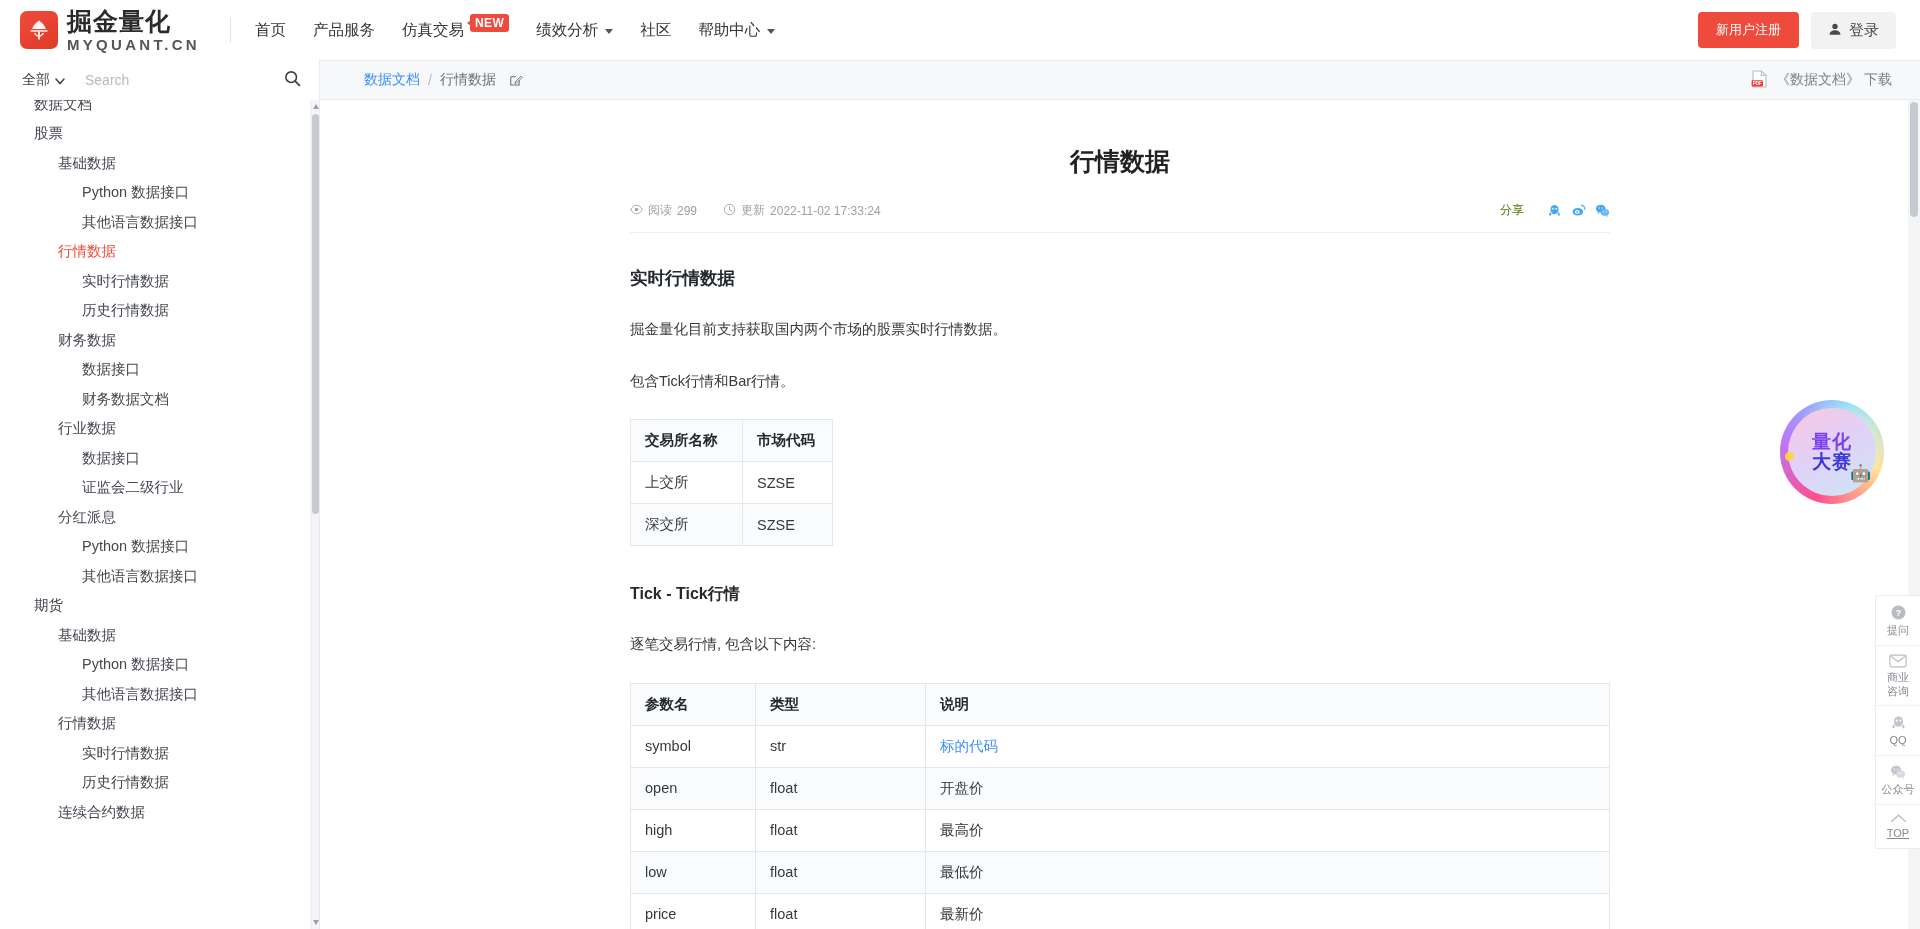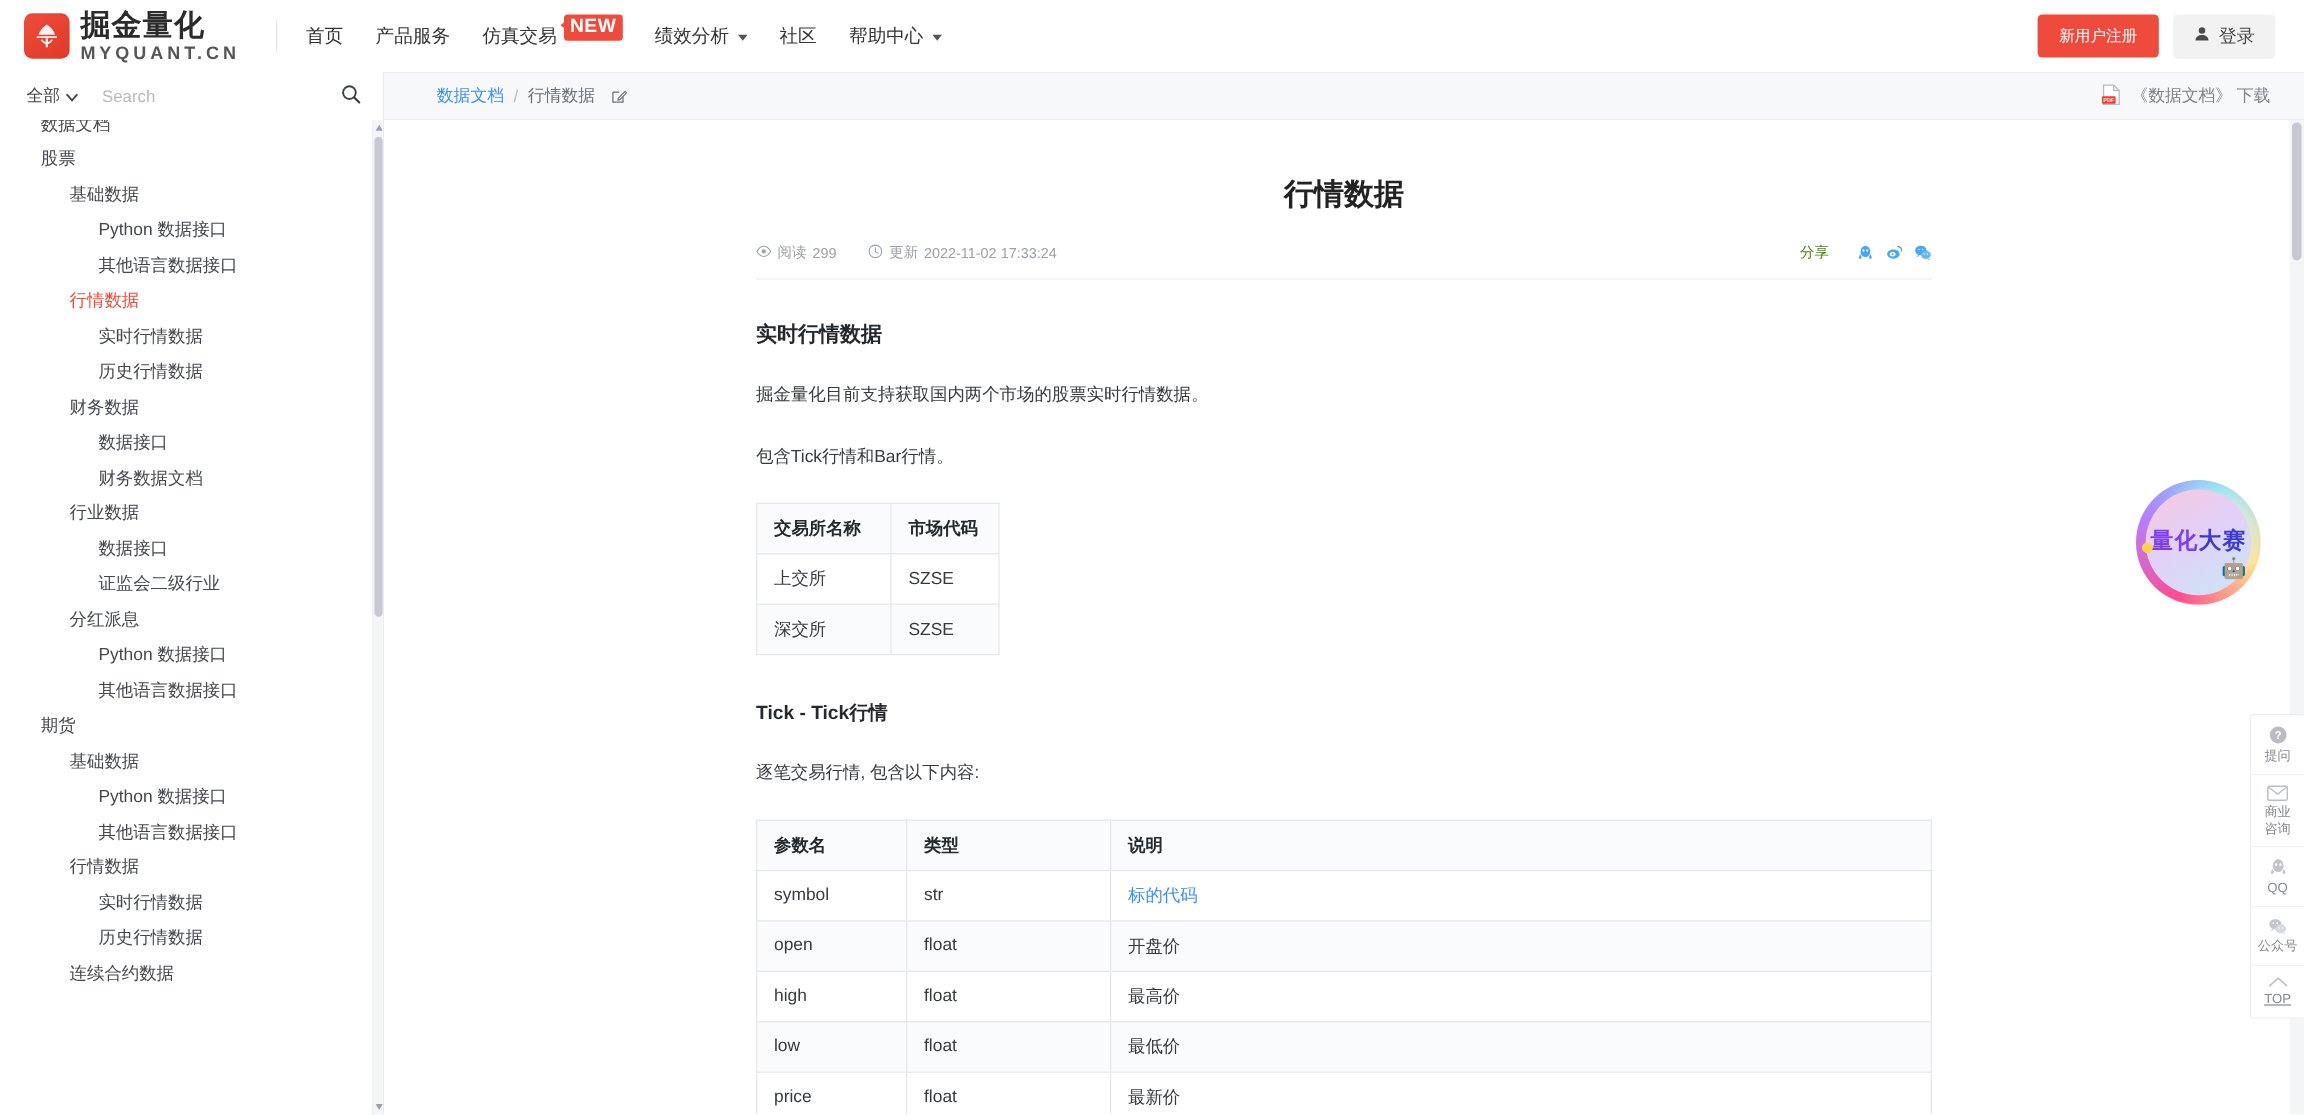--- a/index.html
+++ b/index.html
@@ -49,21 +49,21 @@
     position: relative; white-space: nowrap;
   }
   .caret {
     display: inline-block;
     border-left: 4px solid transparent;
     border-right: 4px solid transparent;
     border-top: 5px solid #555;
     margin-left: 3px; position: relative; top: 1px;
   }
   .badge-new {
-    background: #ef4b3c; color: #fff; font-size: 16px; font-weight: 700;
+    background: #ef4b3c; color: #fff; font-size: 12px; font-weight: 700;
     padding: 2px 5px; border-radius: 3px; margin-left: 2px;
     position: relative; top: -7px; letter-spacing: .4px;
   }
   .badge-new::before {
     content: ""; position: absolute; left: -3px; top: 6px;
     border-top: 3px solid transparent;
     border-bottom: 3px solid transparent;
     border-right: 4px solid #ef4b3c;
   }
   .topnav-right { margin-left: auto; display: flex; align-items: center; gap: 12px; }
@@ -227,21 +227,21 @@
     width: 104px; height: 104px; border-radius: 50%;
     background:
       radial-gradient(circle at 62% 40%, rgba(255,255,255,.55) 0 22%, rgba(255,255,255,0) 55%),
       conic-gradient(from 200deg, #ff4d8d, #b77bff, #7ad7f0, #ffe08a, #ff4d8d);
     display: flex; align-items: center; justify-content: center;
     cursor: pointer; overflow: hidden; z-index: 20;
   }
   .promo-inner {
     width: 88px; height: 88px; border-radius: 50%;
     background: linear-gradient(150deg,#f7c8e0 0%,#e3d0f7 45%,#c9e7f5 100%);
-    display: flex; align-items: center; justify-content: center;
+    display: flex; flex-direction: column; align-items: center; justify-content: center;
     position: relative;
   }
   .promo-l1, .promo-l2 {
     font-size: 19px; font-weight: 700; letter-spacing: 1px; line-height: 1.05;
   }
   .promo-l1 { color: #7b3ff0; }
   .promo-l2 { color: #3b3ad6; }
   .promo-dot {
     position: absolute; left: -3px; top: 44px; width: 9px; height: 9px;
     border-radius: 50%; background: #ffd24a;

